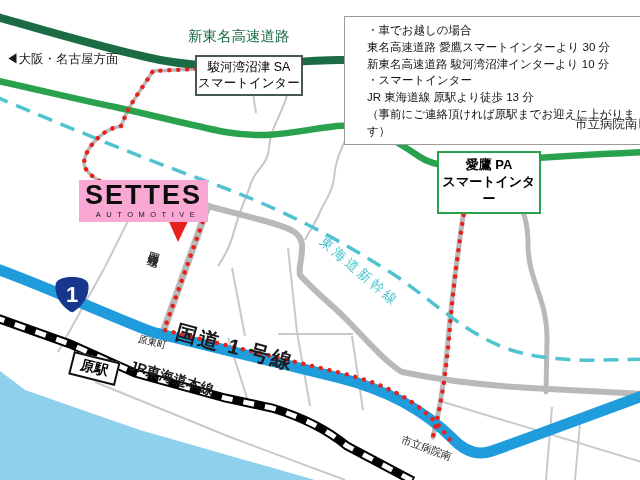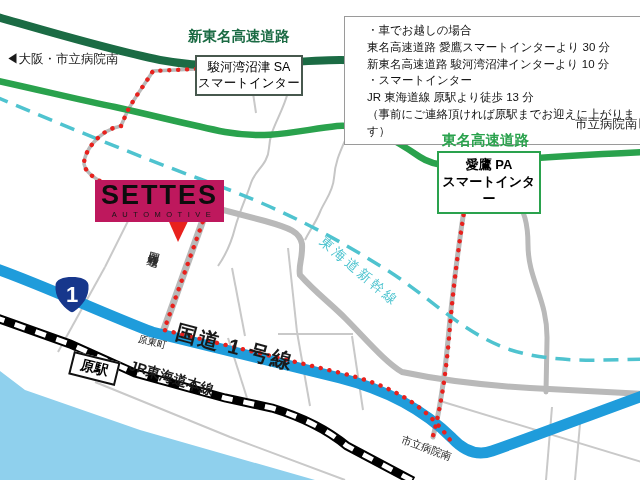--- a/index.html
+++ b/index.html
@@ -2,32 +2,32 @@
 <html><head>
 <meta charset="utf-8">
 <style>
   html,body{margin:0;padding:0;}
   .map{
     position:relative;width:640px;height:480px;background:#ffffff;overflow:hidden;
     font-family:"Liberation Sans",sans-serif;
   }
   .map svg{position:absolute;left:0;top:0;}
   .label{position:absolute;white-space:nowrap;color:#1a1a1a;}
-  .lbl-shintomei{left:188px;top:27px;font-size:14.5px;font-weight:700;color:#1b6b44;}
+  .lbl-shintomei{left:188px;top:27px;font-size:14.5px;font-weight:400;color:#1b6b44;}
   .lbl-tomei{left:442px;top:131px;font-size:14.5px;font-weight:600;color:#2aa24d;}
   .lbl-west{left:6px;top:51px;font-size:12.5px;}
   .lbl-east{left:575px;top:116px;font-size:12.5px;}
   .infobox{
     position:absolute;left:344px;top:16px;width:276px;background:#ffffff;
     border:1px solid #9a9a9a;padding:5px 22px;font-size:11.5px;line-height:1.46;color:#111;
   }
   .ic-box{position:absolute;background:#fff;text-align:center;line-height:1.3;color:#000000;}
   .box-sa{left:195px;top:55px;width:102px;border:2px solid #47584e;font-size:12.5px;padding:2px 1px;}
   .box-pa{left:437px;top:151px;width:98px;border:2px solid #2aa24d;font-size:13px;padding:4px 1px;font-weight:bold;}
-  .logo{position:absolute;left:95px;top:180px;background:#be185d;padding:2px 6px 3px;text-align:center;}
+  .logo{position:absolute;left:79px;top:180px;background:#f9a8d4;padding:2px 6px 3px;text-align:center;}
   .logo-title{font-size:27px;font-weight:bold;letter-spacing:2px;line-height:1;color:#0d0d0d;}
   .logo-sub{font-size:7.5px;letter-spacing:5.5px;margin-top:1px;color:#151515;margin-left:9px;}
   .lbl-shinkansen{left:327px;top:233px;font-size:13.5px;letter-spacing:3px;color:#45c1cd;
     transform:rotate(40deg);transform-origin:0 0;}
   .lbl-koukokuji{left:150px;top:243px;font-size:11.5px;color:#2b2b2b;letter-spacing:1px;
     writing-mode:vertical-rl;transform:rotate(16deg);transform-origin:50% 0;}
   .lbl-route1{left:180px;top:318px;font-size:21px;font-weight:bold;letter-spacing:2px;
     transform:rotate(15deg);transform-origin:0 0;}
   .lbl-harahigashi{left:140px;top:333px;font-size:9.5px;transform:rotate(14deg);transform-origin:0 0;}
   .lbl-jr{left:132px;top:357px;font-size:14px;font-weight:bold;transform:rotate(17deg);transform-origin:0 0;}
@@ -94,39 +94,38 @@
     <polygon points="166,215 191,215 178,242" fill="#e8211d"></polygon>
 
     <g>
       <path d="M72,277 C63,277 56,279.5 55.5,285 C54.5,297 62,306 70,311.5 C71.5,312.6 72.5,312.6 74,311.5 C82,306 89.5,297 88.5,285 C88,279.5 81,277 72,277 Z" fill="#17378c"></path>
       <text x="72" y="302" text-anchor="middle" font-size="22" font-weight="bold" fill="#ffffff" font-family="Liberation Sans, sans-serif">1</text>
     </g>
   </svg>
 
   <div class="label lbl-shintomei">新東名高速道路</div>
 
-  <div class="label lbl-west">◀大阪・市立病院南</div>
+  <div class="label lbl-west">◀大阪・名古屋方面</div>
 
   <div class="infobox">
     <div>・車でお越しの場合</div>
     <div>東名高速道路 愛鷹スマートインターより 30 分</div>
     <div>新東名高速道路 駿河湾沼津インターより 10 分</div>
     <div>・スマートインター</div>
     <div>JR 東海道線 原駅より徒歩 13 分</div>
     <div>（事前にご連絡頂ければ原駅までお迎えに上がります）</div>
   </div>
 
   <div class="label lbl-east">市立病院南▶</div>
 
   <div class="ic-box box-sa">
     <div>駿河湾沼津 SA</div>
     <div>スマートインター</div>
   </div>
 
-  <div class="label lbl-tomei">東名高速道路</div>
 
   <div class="ic-box box-pa">
     <div>愛鷹 PA</div>
     <div>スマートインター</div>
   </div>
 
   <div class="logo">
     <div class="logo-title">SETTES</div>
     <div class="logo-sub">AUTOMOTIVE</div>
   </div>

